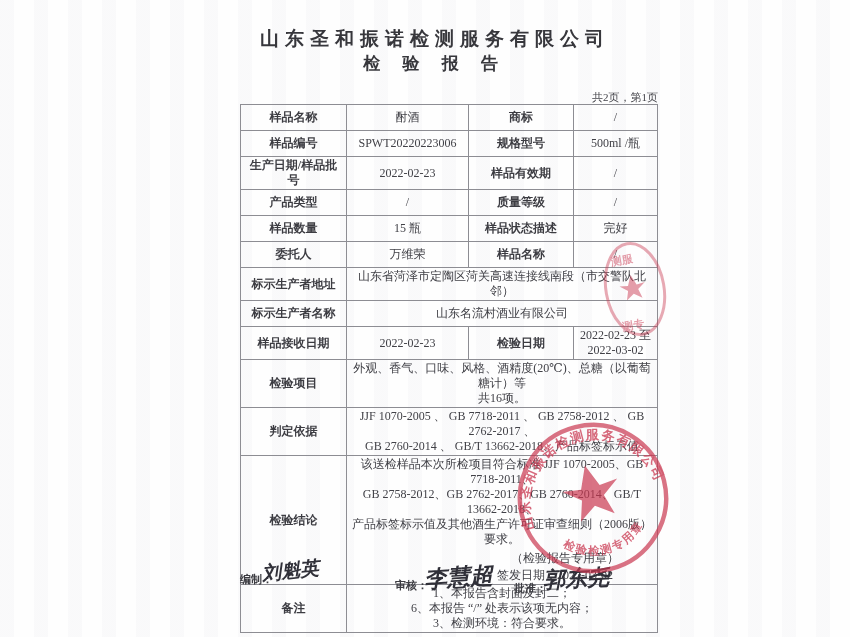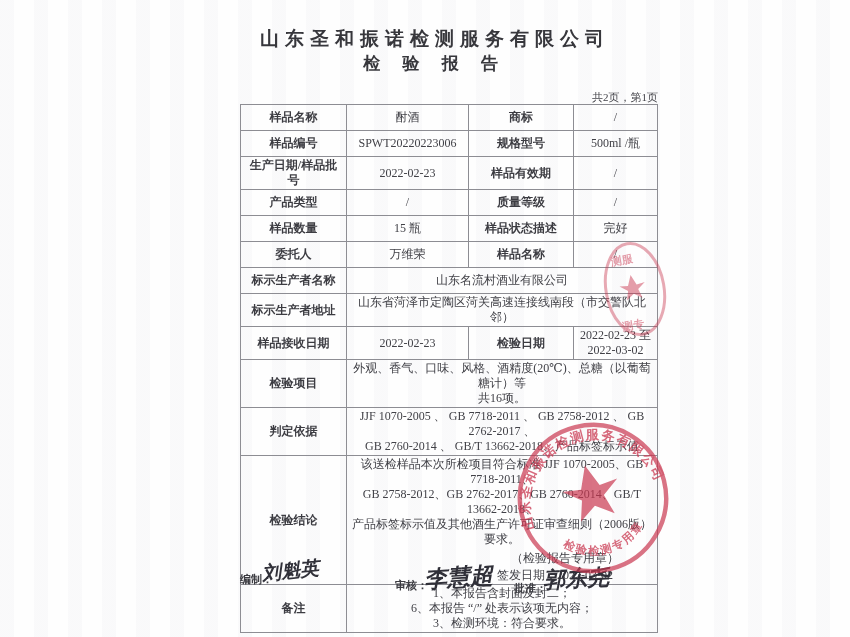--- a/index.html
+++ b/index.html
@@ -108,26 +108,26 @@
       <td class="lbl">样品状态描述</td>
       <td>完好</td>
     </tr>
     <tr class="h25">
       <td class="lbl">委托人</td>
       <td>万维荣</td>
       <td class="lbl">样品名称</td>
       <td>/</td>
     </tr>
     <tr class="h25">
+      <td class="lbl">标示生产者地址</td>
+      <td colspan="3">山东省菏泽市定陶区菏关高速连接线南段（市交警队北邻）</td>
+    </tr>
+    <tr class="h25">
       <td class="lbl">标示生产者名称</td>
       <td colspan="3">山东名流村酒业有限公司</td>
-    </tr>
-    <tr class="h25">
-      <td class="lbl">标示生产者地址</td>
-      <td colspan="3">山东省菏泽市定陶区菏关高速连接线南段（市交警队北邻）</td>
     </tr>
     <tr class="h30">
       <td class="lbl">样品接收日期</td>
       <td>2022-02-23</td>
       <td class="lbl">检验日期</td>
       <td class="cell-lines">
         <span>2022-02-23 至</span>
         <span>2022-03-02</span>
       </td>
     </tr>

